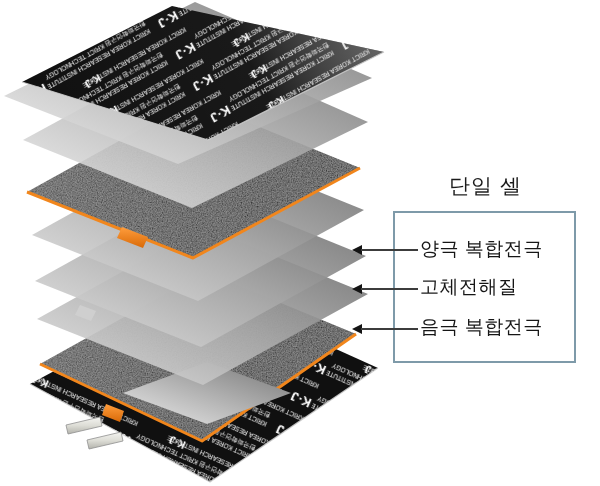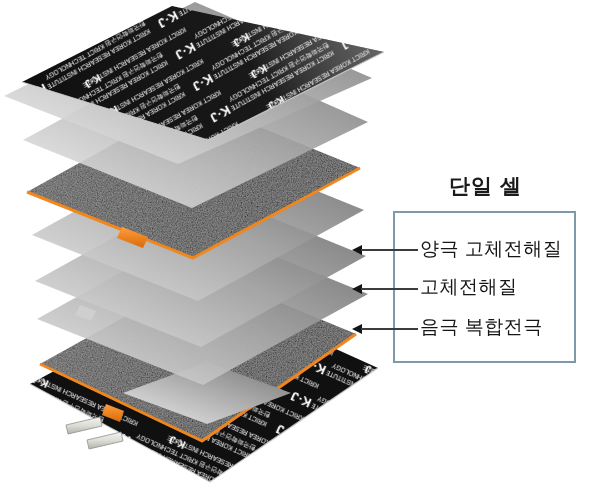--- a/index.html
+++ b/index.html
@@ -1,20 +1,20 @@
 <!DOCTYPE html>
 <html><head>
 <meta charset="utf-8">
 <style>
   html,body{margin:0;padding:0;background:#fff;}
   .stage{position:relative;width:600px;height:486px;background:#fff;overflow:hidden;
          font-family:"Liberation Sans","DejaVu Sans",sans-serif;}
   .stage svg{position:absolute;left:0;top:0;}
   .figure-title{position:absolute;left:393px;top:172px;width:185px;text-align:center;
-         font-size:21px;font-weight:700;color:#1b1b1b;letter-spacing:1px;}
+         font-size:21px;font-weight:400;color:#1b1b1b;letter-spacing:1px;}
   .legend-box{position:absolute;left:393px;top:211px;width:183px;height:152px;
          border:2px solid #7e9aa9;box-sizing:border-box;background:transparent;}
   .callout-label{position:absolute;left:420px;width:156px;font-size:19px;color:#161616;
          line-height:22px;letter-spacing:0.5px;white-space:nowrap;}
   .arrow{position:absolute;left:352px;width:66px;height:10px;}
   .arrow .line{position:absolute;left:9px;right:0;top:4px;height:2px;background:#3c3c3c;}
   .arrow .head{position:absolute;left:0;top:0;width:0;height:0;
          border-top:5px solid transparent;border-bottom:5px solid transparent;
          border-right:10px solid #141414;}
 </style>
@@ -144,17 +144,17 @@
   </div>
   <div class="arrow" id="arrow-1" style="top: 284px;">
     <span class="head"></span>
     <span class="line"></span>
   </div>
   <div class="arrow" id="arrow-2" style="top: 324px;">
     <span class="head"></span>
     <span class="line"></span>
   </div>
 
-  <div class="callout-label" id="label-0" style="top: 238px;">양극 고체전해질</div>
+  <div class="callout-label" id="label-0" style="top: 238px;">양극 복합전극</div>
   <div class="callout-label" id="label-1" style="top: 277px; font-family: Liberation Mono, monospace;">고체전해질</div>
   <div class="callout-label" id="label-2" style="top: 316px;">음극 복합전극</div>
 
 </div>
 
 </body></html>

